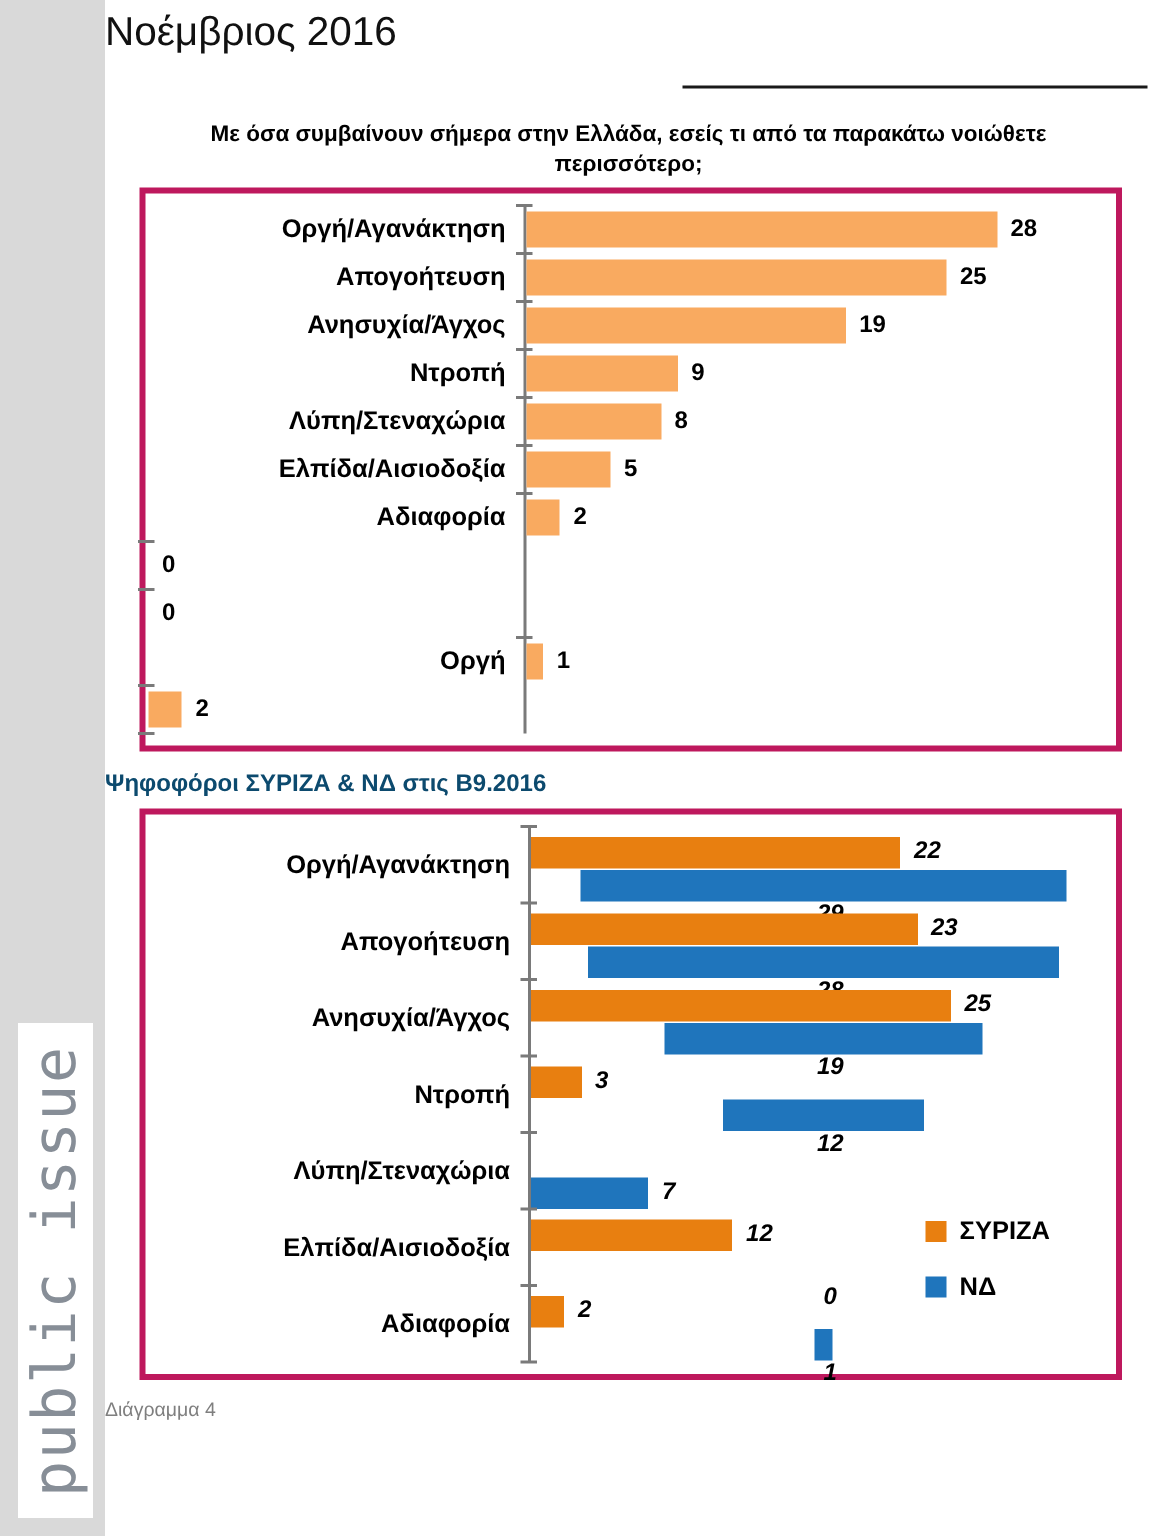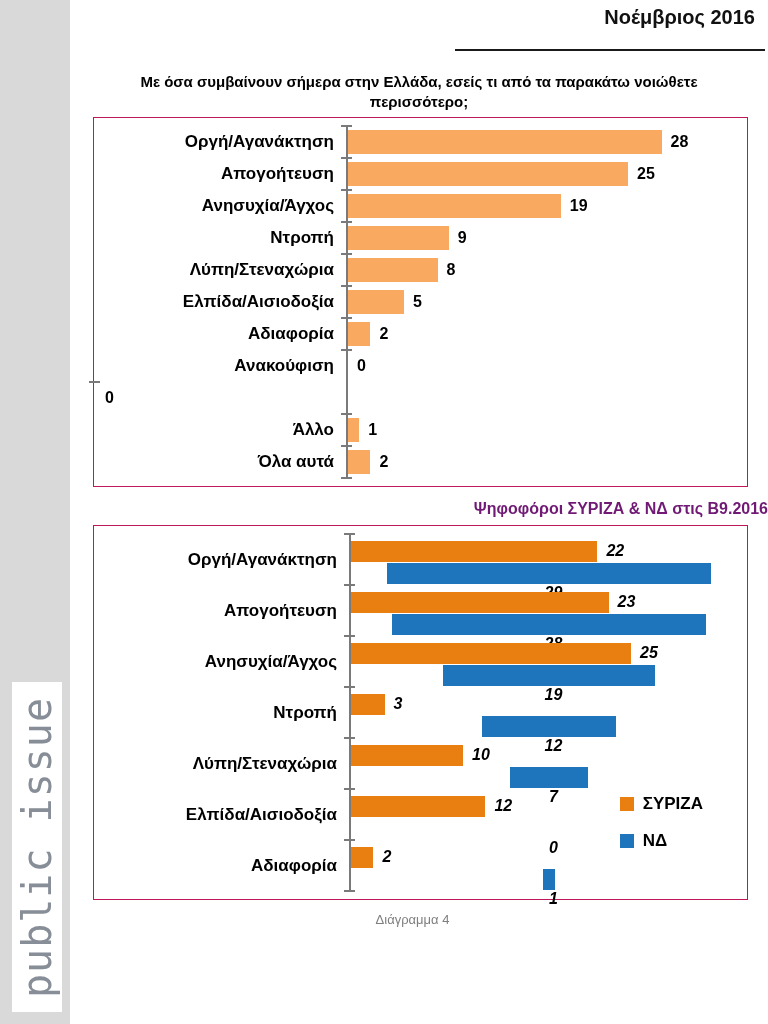--- a/index.html
+++ b/index.html
@@ -12,29 +12,29 @@
             display:flex;align-items:center;justify-content:center;}
   .logo-text{writing-mode:vertical-rl;transform:rotate(180deg);
              font-family:"DejaVu Sans Mono",monospace;font-size:40px;letter-spacing:1px;
              color:#878e97;white-space:nowrap;}
 
   
   .content{position:absolute;left:70px;top:0;width:698px;height:1024px;}
 
   h1{margin:30px 10px 0 10px;text-align:center;font-size:27px;line-height:32px;
      font-weight:bold;color:#111;letter-spacing:0;}
-  .subtitle{margin-top:6px;padding-right:13px;text-align:right;font-size:20px;
-            font-weight:bold;color:#111;}
+  .subtitle{margin-top:6px;padding-right:13px;font-size:27px;
+            font-weight:normal;color:#111;}
   .header-rule{width:310px;height:2px;background:#1a1a1a;margin:20px 3px 0 auto;}
 
   .q-title{margin:21px auto 0 auto;width:580px;text-align:center;font-size:15px;
            line-height:20px;font-weight:bold;color:#000;}
-  .mid-title{margin-top:11px;text-align:right;font-weight:bold;font-size:16px;line-height:22px;color:#701a75;}
-
-  .chart-box{position:relative;margin:5px 20px 0 23px;border:1px solid #be185d;
+  .mid-title{margin-top:11px;text-align:left;font-weight:bold;font-size:16px;line-height:22px;color:#0c4a6e;}
+
+  .chart-box{position:relative;margin:5px 20px 0 23px;border:4px solid #be185d;
              background:#fff;padding:8px 0;box-sizing:content-box;}
   .axis{position:absolute;top:8px;bottom:8px;width:2px;background:#7a7a7a;}
   #chart1 .axis{left:252px;}
   #chart2 .axis{left:255px;}
 
   .row{display:flex;}
   #chart1 .row{height:32px;}
   #chart2 .row{height:51px;}
   .cat{box-sizing:border-box;text-align:right;font-weight:bold;font-size:17px;
        align-self:center;padding-right:12px;white-space:nowrap;}
@@ -49,21 +49,21 @@
   #chart2 .bar-line + .bar-line{margin-top:1px;flex-direction:column;}
   .bar{flex:none;}
   #chart1 .bar{height:24px;}
   #chart2 .bar{height:21px;}
   .val{font-weight:bold;font-size:16px;margin-left:9px;color:#000;}
 
   .legend{position:absolute;right:44px;top:268px;display:flex;flex-direction:column;gap:17px;}
   .legend-item{display:flex;align-items:center;gap:9px;font-weight:bold;font-size:17px;}
   .swatch{width:14px;height:14px;display:inline-block;}
 
-  .caption{margin:12px 13px 0 0;text-align:center;font-size:13px;color:#7f7f7f;}
+  .caption{margin:12px 13px 0 0;text-align:left;font-size:13px;color:#7f7f7f;}
 </style>
 </head>
 <body>
 
 <div class="side-strip"></div>
 <div class="logo-box">
   <span class="logo-text">public issue</span>
 </div>
 
 <div class="content">
@@ -131,47 +131,45 @@
       <div class="row">
         <div class="cat">Αδιαφορία</div>
         <div class="plot">
           <div class="bar-line">
             <div class="bar" style="width: 22.4px; background: rgb(249, 170, 96);"></div>
             <div class="val">2</div>
           </div>
         </div>
       </div>
       <div class="row">
-        <div class="cat">Ανακούφιση</div>
         <div class="plot">
           <div class="bar-line">
             <div class="bar" style="width: 0px; background: rgb(249, 170, 96);"></div>
             <div class="val">0</div>
           </div>
         </div>
       </div>
       <div class="row">
         <div class="plot">
           <div class="bar-line">
             <div class="bar" style="width: 0px; background: rgb(249, 170, 96);"></div>
             <div class="val">0</div>
           </div>
         </div>
       </div>
       <div class="row">
-        <div class="cat">Άλλο</div>
+        <div class="cat">Οργή</div>
         <div class="plot">
           <div class="bar-line">
             <div class="bar" style="width: 11.2px; background: rgb(249, 170, 96);"></div>
             <div class="val">1</div>
           </div>
         </div>
       </div>
       <div class="row">
-        <div class="cat">Όλα αυτά</div>
         <div class="plot">
           <div class="bar-line">
             <div class="bar" style="width: 22.4px; background: rgb(249, 170, 96);"></div>
             <div class="val">2</div>
           </div>
         </div>
       </div>
     </div>
 
   <div class="mid-title">
@@ -239,24 +237,20 @@
           <div class="bar-line">
             <div class="bar" style="width: 134.4px; background: rgb(31, 117, 188);"></div>
             <div class="val">12</div>
           </div>
         </div>
       </div>
       <div class="row">
         <div class="cat">Λύπη/Στεναχώρια</div>
         <div class="plot">
           <div class="bar-line">
-            <div class="bar" style="width: 112px; background: rgb(232, 127, 16);"></div>
-            <div class="val">10</div>
-          </div>
-          <div class="bar-line">
             <div class="bar" style="width: 78.4px; background: rgb(31, 117, 188);"></div>
             <div class="val">7</div>
           </div>
         </div>
       </div>
       <div class="row">
         <div class="cat">Ελπίδα/Αισιοδοξία</div>
         <div class="plot">
           <div class="bar-line">
             <div class="bar" style="width: 134.4px; background: rgb(232, 127, 16);"></div>

